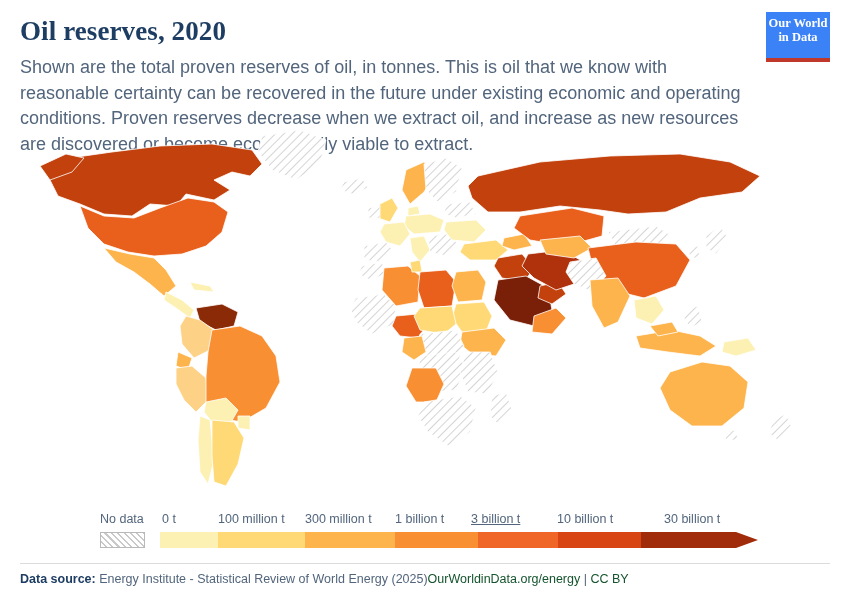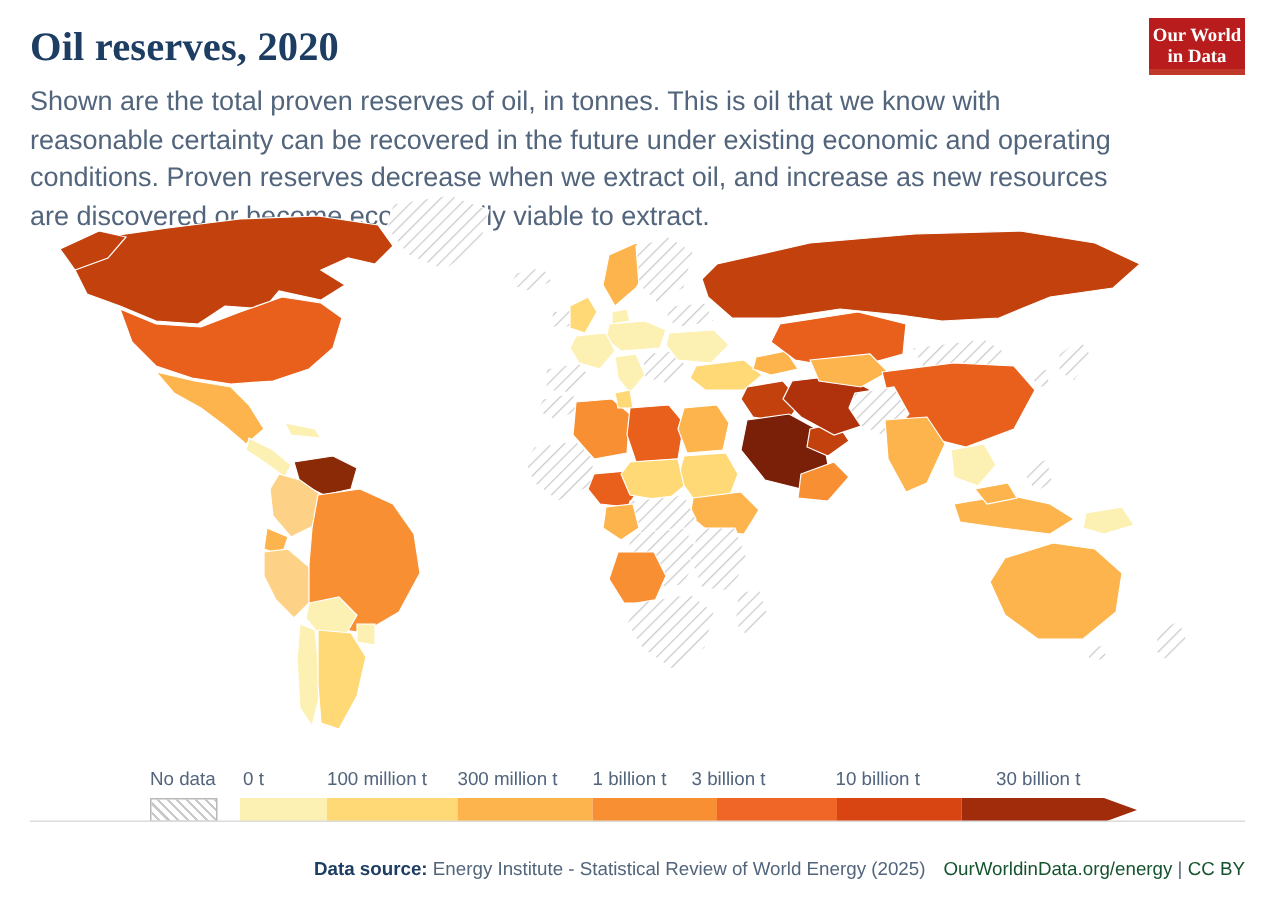--- a/index.html
+++ b/index.html
@@ -35,22 +35,22 @@
     line-height: 1.42;
     color: #52657c;
     margin: 0;
     max-width: 740px;
   }
   .logo {
     position: absolute;
     top: 12px;
     right: 20px;
     width: 64px;
-    height: 38px;
-    background: #b91c1c;
+    height: 50px;
+    background: #3b82f6;
     color: #ffffff;
     font-family: "Liberation Serif", serif;
     font-size: 12.5px;
     font-weight: 700;
     line-height: 1.12;
     text-align: center;
     padding-top: 4px;
     box-sizing: border-box;
     border-bottom: 4px solid #c0382a;
   }
@@ -112,27 +112,26 @@
     border-top: 8px solid transparent;
     border-bottom: 8px solid transparent;
   }
 
   .footer {
     position: absolute;
     left: 20px;
     right: 20px;
     bottom: 14px;
     border-top: 1px solid #dcdcdc;
-    padding-top: 24px;
+    padding-top: 8px;
     font-size: 12.5px;
     color: #52657c;
     display: flex;
-    justify-content: flex-end;
+    justify-content: flex-start;
     align-items: center;
-    gap: 12px;
   }
   .footer-left b {
     color: #1d3d63;
     font-weight: 700;
   }
   .footer-right a {
     color: #14532d;
     text-decoration: none;
   }
 </style>
@@ -239,21 +238,21 @@
     </svg>
   </div>
 
   <div class="legend">
     <div class="legend-labels">
       <span style="left:0px;">No data</span>
       <span style="left:62px;">0 t</span>
       <span style="left:118px;">100 million t</span>
       <span style="left:205px;">300 million t</span>
       <span style="left:295px;">1 billion t</span>
-      <span style="left:361px;">3 billion t</span>
+      <span style="left:371px;text-decoration:underline;">3 billion t</span>
       <span style="left:457px;">10 billion t</span>
       <span style="left:564px;">30 billion t</span>
     </div>
 
     <div class="nodata-swatch" style="background-image: repeating-linear-gradient(45deg, #ffffff 0 3px, #c9c9c9 3px 4.5px);"></div>
 
     <div class="scale-wrap">
       <div class="scale-cell" style="left:0px;   width:58px; background:#fdf0b3;"></div>
       <div class="scale-cell" style="left:58px;  width:87px; background:#fed976;"></div>
       <div class="scale-cell" style="left:145px; width:90px; background:#fdb44c;"></div>

